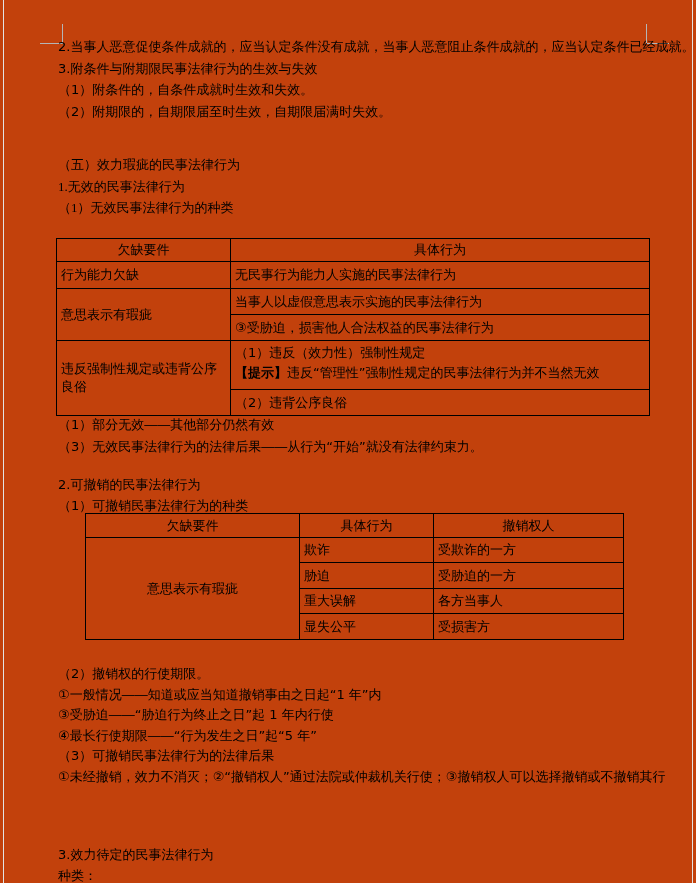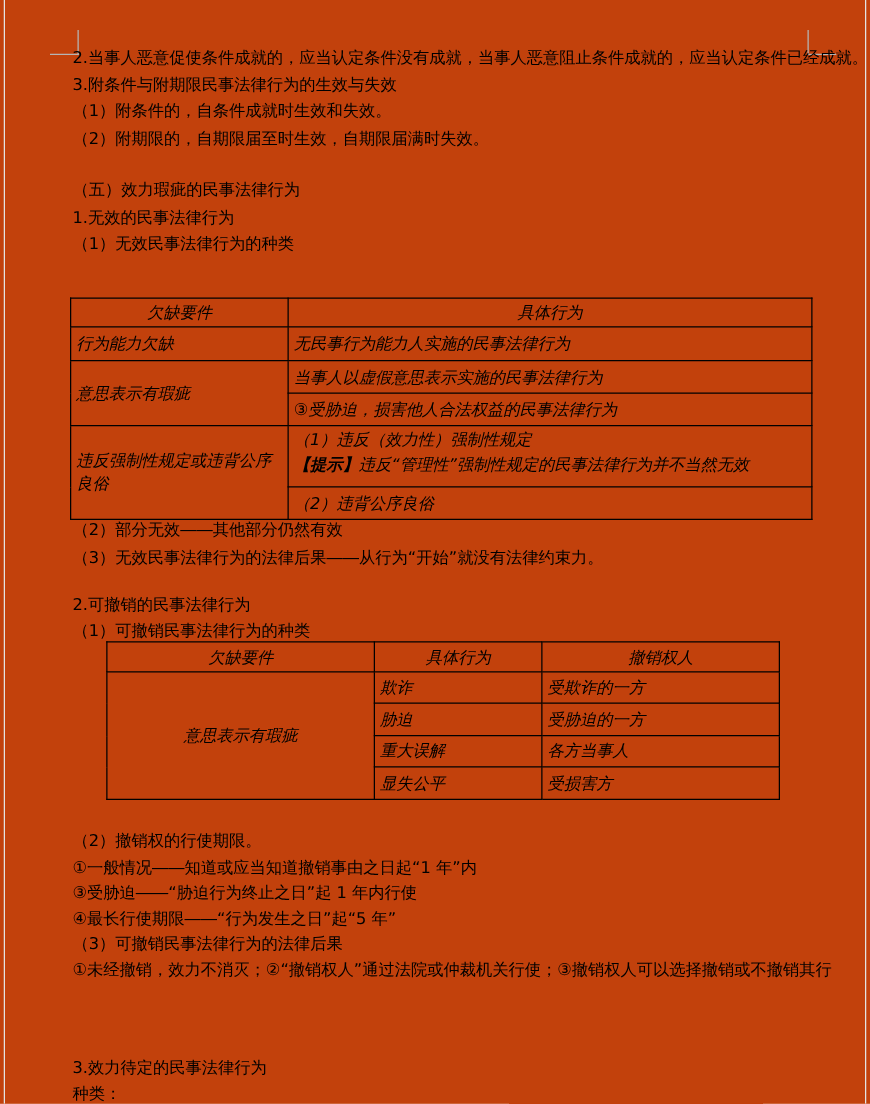--- a/index.html
+++ b/index.html
@@ -11,21 +11,21 @@
   .page{position:relative;width:696px;height:883px;overflow:hidden;background:#c2410c;}
   .edge{position:absolute;top:0;bottom:0;width:1px;background:#e3e3e3;}
   .edge.left{left:3px;}
   .edge.right{left:692px;}
   .mark{position:absolute;background:#b5b5b5;}
   .tblock{position:absolute;left:58px;}
   .tblock .line{white-space:nowrap;}
   .lh215 .line{line-height:21.5px;height:21.5px;}
   .lh21 .line{line-height:21px;height:21px;}
   .lh205 .line{line-height:20.5px;height:20.5px;}
-  table{border-collapse:collapse;position:absolute;table-layout:fixed;font-style:italic;}
+  table{border-collapse:collapse;position:absolute;table-layout:fixed;}
   th,td{
     border:1px solid #000;font-weight:normal;font-size:13px;
     padding:0 4px;overflow:hidden;vertical-align:middle;
   }
   th{text-align:center;padding:0;}
   td{text-align:left;}
   #table1{top:238px;left:56px;width:593px;}
   #table2{top:513px;left:85px;width:538px;}
   .cell-2line{line-height:20px;padding-top:2px;padding-bottom:6px;}
   .tip-label{font-weight:bold;}
@@ -48,21 +48,21 @@
     <div class="mark" style="left:646px;top:43px;width:23px;height:1px;"></div>
   </div>
 
   <div class="tblock lh215" style="top:36px;">
     <div class="line">2.当事人恶意促使条件成就的，应当认定条件没有成就，当事人恶意阻止条件成就的，应当认定条件已经成就。</div>
     <div class="line">3.附条件与附期限民事法律行为的生效与失效</div>
     <div class="line">（1）附条件的，自条件成就时生效和失效。</div>
     <div class="line">（2）附期限的，自期限届至时生效，自期限届满时失效。</div>
   </div>
 
-  <div class="tblock lh215" style="top:142px;">
+  <div class="tblock lh215" style="top:154px;font-family:Liberation Serif, serif;">
     <div class="line">（五）效力瑕疵的民事法律行为</div>
     <div class="line">1.无效的民事法律行为</div>
     <div class="line">（1）无效民事法律行为的种类</div>
   </div>
 
   <table id="table1">
     <colgroup>
         <col style="width:174px;">
         <col style="width:419px;">
       </colgroup>
@@ -89,21 +89,21 @@
         <div><span class="tip-label">【提示】</span><span>违反“管理性”强制性规定的民事法律行为并不当然无效</span></div>
       </td>
     </tr>
     <tr style="height:26px;">
       <td>（2）违背公序良俗</td>
     </tr>
   </tbody>
     </table>
 
   <div class="tblock lh215" style="top:414px;">
-    <div class="line">（2）部分无效――其他部分仍然有效</div>
+    <div class="line">（1）部分无效――其他部分仍然有效</div>
     <div class="line">（3）无效民事法律行为的法律后果――从行为“开始”就没有法律约束力。</div>
   </div>
 
   <div class="tblock lh21" style="top:474px;">
     <div class="line">2.可撤销的民事法律行为</div>
     <div class="line">（1）可撤销民事法律行为的种类</div>
   </div>
 
   <table id="table2">
     <colgroup>

